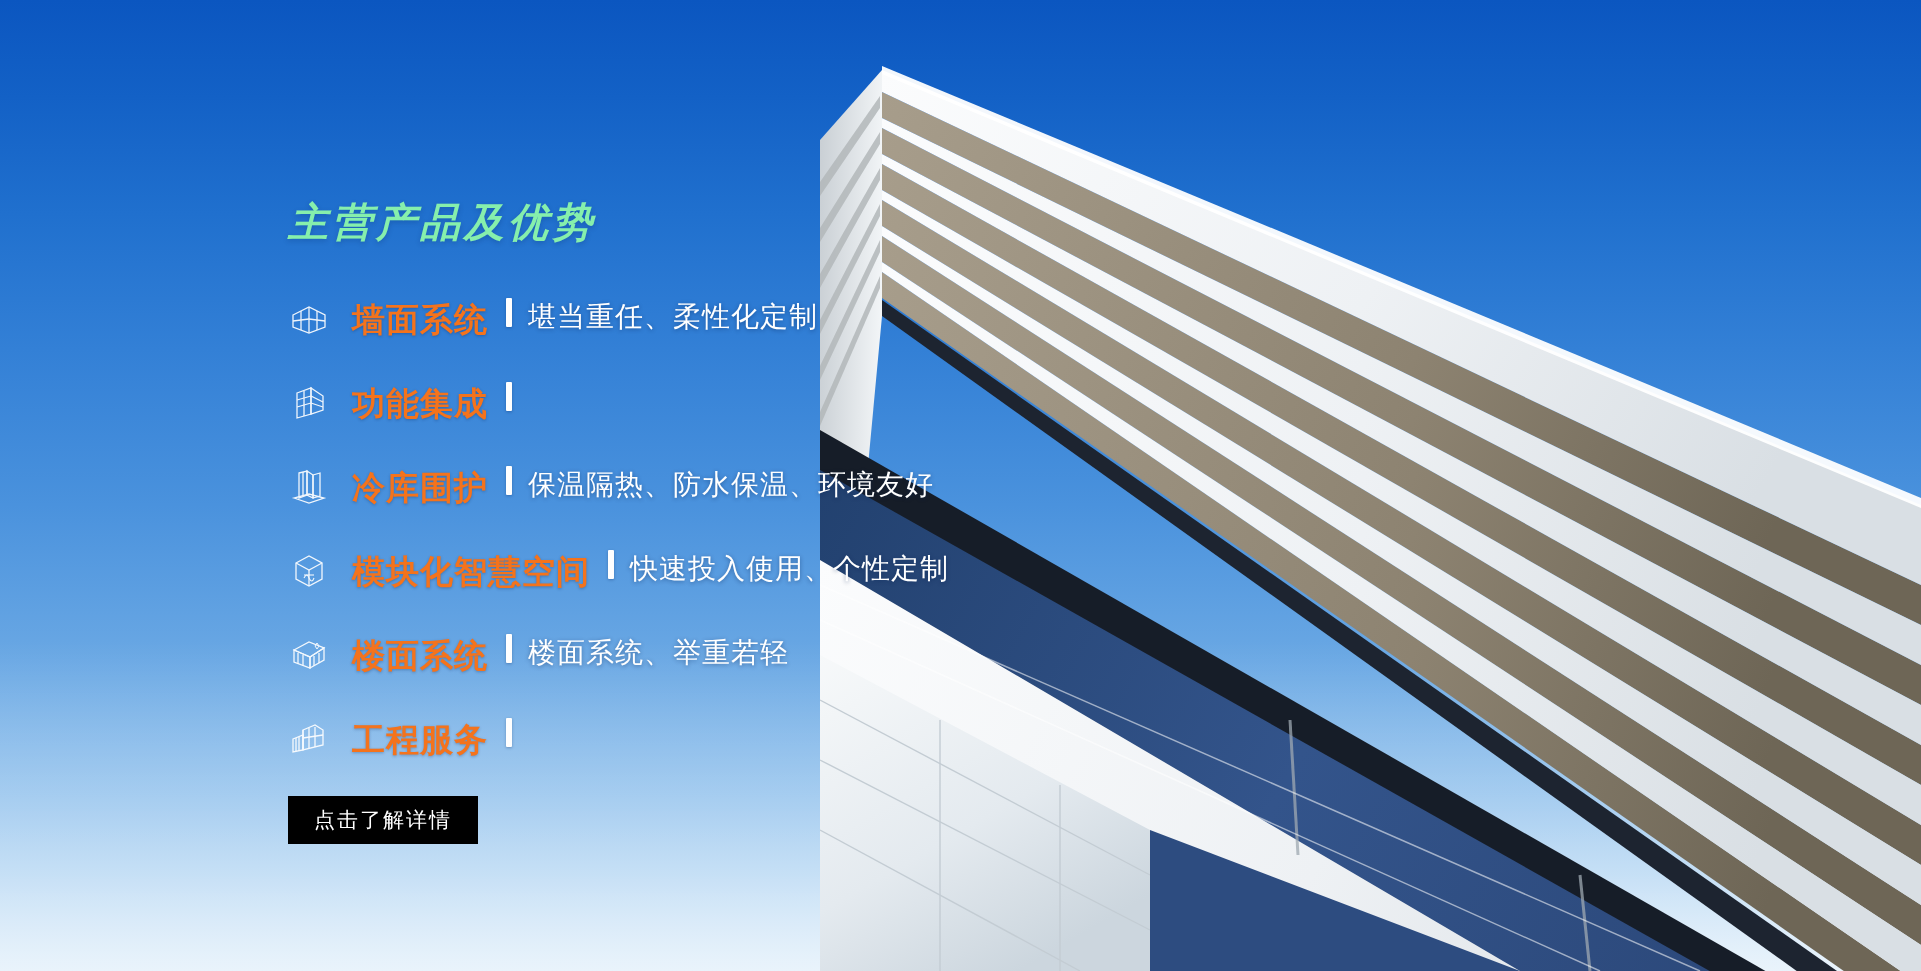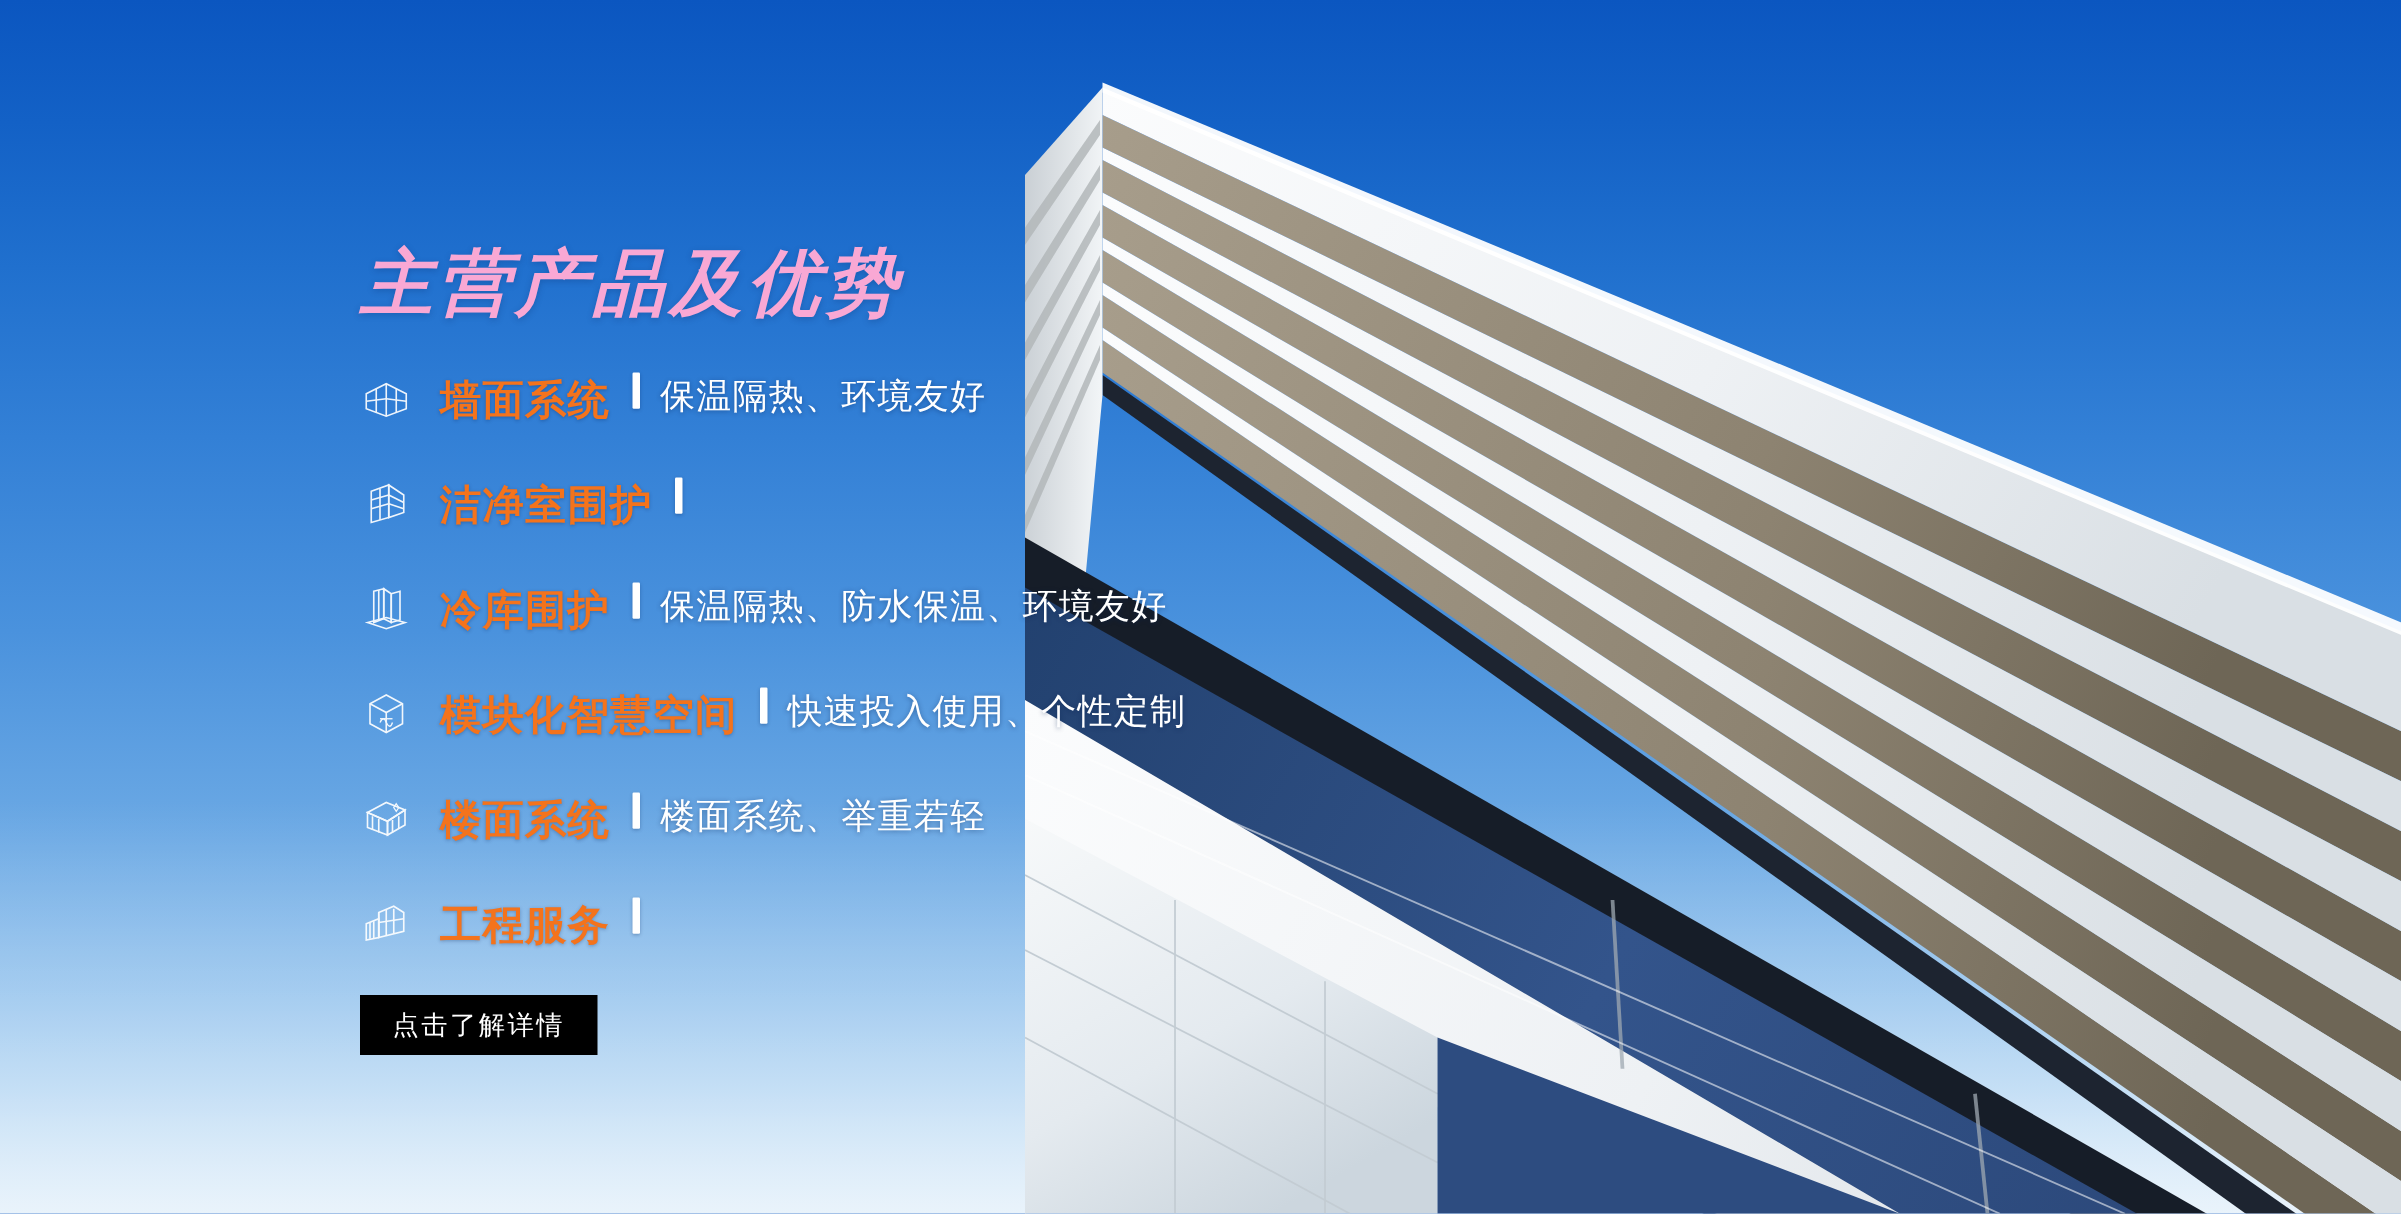--- a/index.html
+++ b/index.html
@@ -34,24 +34,24 @@
     position:absolute;left:820px;top:0;width:1101px;height:971px;
     overflow:hidden;
   }
   .bldg-svg{position:absolute;left:0;top:0;}
 
   
   .content{position:absolute;left:0;top:0;width:1100px;height:971px;}
 
   .title{
     position:absolute;left:288px;top:203px;
-    font-size:58px;line-height:1;
+    font-size:40px;line-height:1;
     font-weight:bold;font-style:italic;
-    color:#f9a8d4;letter-spacing:4px;
-    font-family:Liberation Mono, monospace;
+    color:#86efac;letter-spacing:4px;
+    font-family:Liberation Serif, serif;
     white-space:nowrap;
     text-shadow:0 2px 5px rgba(0,40,100,.25);
   }
 
   .list{position:absolute;left:288px;top:298px;width:800px;}
   .row{
     display:flex;align-items:flex-start;height:54px;margin-bottom:30px;
     white-space:nowrap;
   }
   .row .ico{
@@ -210,37 +210,37 @@
             <polygon points="4,16 20,8 36,16 36,28 20,34 4,28"></polygon>
             <line x1="20" y1="8" x2="20" y2="34"></line>
             <line x1="4" y1="22" x2="20" y2="20"></line>
               <line x1="20" y1="20" x2="36" y2="22"></line>
             <line x1="12" y1="12" x2="12" y2="31"></line>
               <line x1="28" y1="12" x2="28" y2="31"></line>
           </svg>
         </span>
         <span class="cat">墙面系统</span>
         <span class="sep"></span>
-        <span class="desc">保温隔热、环境友好</span>
+        <span class="desc">堪当重任、柔性化定制</span>
       </div>
 
 
       <div class="row">
         <span class="ico">
           <svg width="40" height="40" viewBox="0 0 40 40" fill="none" stroke="#ffffff" stroke-width="1.3">
             <polygon points="8,10 22,5 22,31 8,35"></polygon>
             <polygon points="22,5 34,13 34,27 22,31"></polygon>
             <line x1="8" y1="17" x2="22" y2="13"></line>
               <line x1="8" y1="24" x2="22" y2="20"></line>
             <line x1="22" y1="13" x2="34" y2="19"></line>
               <line x1="22" y1="20" x2="34" y2="24"></line>
             <line x1="15" y1="8" x2="15" y2="33"></line>
           </svg>
         </span>
-        <span class="cat">洁净室围护</span>
+        <span class="cat">功能集成</span>
         <span class="sep"></span>
       </div>
 
       <div class="row">
         <span class="ico">
           <svg width="40" height="40" viewBox="0 0 40 40" fill="none" stroke="#ffffff" stroke-width="1.3">
             <polygon points="10,6 18,4 18,28 10,31"></polygon>
             <polygon points="24,8 31,6 31,29 24,31"></polygon>
             <polygon points="18,4 24,8 24,31 18,28"></polygon>
             <polygon points="5,31 20,36 35,31 20,27"></polygon>

